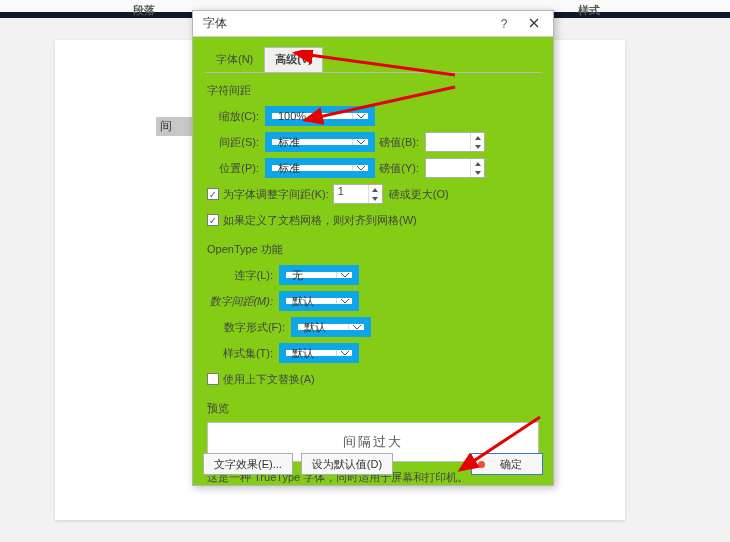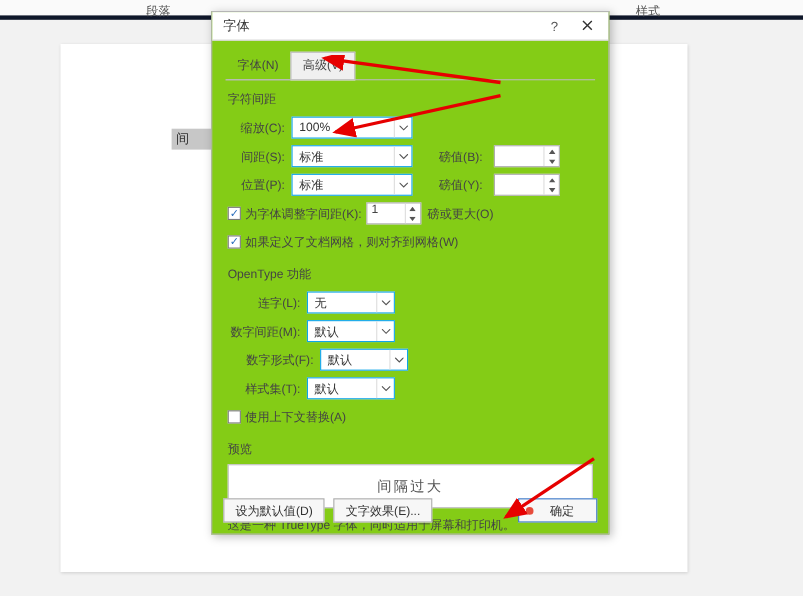--- a/index.html
+++ b/index.html
@@ -1,34 +1,34 @@
 <!DOCTYPE html>
 <html><head>
 <meta charset="utf-8">
 <style>
   * { box-sizing: border-box; font-family: "Microsoft YaHei", "SimSun", sans-serif; }
   body { margin: 0; background: #f2f2f2; width: 730px; height: 542px; overflow: hidden; position: relative; }
-  .bg-top { position:absolute; top:0; left:0; right:0; height:18px; background:#fafafa; border-bottom:4px solid #0f172a;}
+  .bg-top { position:absolute; top:0; left:0; right:0; height:18px; background:#fafafa; border-bottom:6px solid #0f172a;font-weight:bold;}
   .bg-label { font-size:11px; color:#555; position:absolute; top:3px;}
   .doc-page { position:absolute; top:40px; left:55px; width:570px; height:480px; background:#fff; box-shadow:0 1px 3px rgba(0,0,0,0.15);}
   .doc-sel { position:absolute; top:117px; left:156px; font-size:12px; color:#333; background:#c7c7c7; padding:1px 4px; letter-spacing:14px;}
   .dialog { position:absolute; top:10px; left:192px; width:362px; height:476px; background:#84cc16; border:1px solid #b5b5b5; box-shadow:2px 2px 8px rgba(0,0,0,0.25);}
   .titlebar { height:26px; background:#fff; border-bottom:1px solid #d0d0d0; display:flex; align-items:center; padding:0 4px 0 10px; font-size:12px; color:#333;}
   .titlebar .title { flex:1;}
   .tb-btn { width:30px; text-align:center; font-size:12px; color:#555; cursor:default;}
   .tabs { display:flex; margin:10px 0 0 12px; font-size:11px;}
   .tab { padding:4px 10px 5px; border:1px solid transparent; color:#444; border-bottom:1px solid #bbb; position:relative;}
-  .tab.active { background:#f0f0f0; border:1px solid #bbb; border-bottom:1px solid #f0f0f0;}
+  .tab.active { background:#f0f0f0; border:1px solid #bbb; border-bottom:1px solid #f0f0f0;font-weight:bold;}
   .tabline { height:1px; background:#bbb; margin:0 12px -1px 12px; position:relative; top:-1px;}
   .section { margin:10px 14px 0 14px; font-size:11px; color:#444;}
   .sec-title { margin:6px 0 6px 0;}
   .row { display:flex; align-items:center; height:24px; margin-bottom:2px;}
   .lbl { width:58px; text-align:right; padding-right:6px; white-space:nowrap;}
-  .lbl2 { width:50px; padding-right:6px; white-space:nowrap; margin-left:24px;}
-  .combo { display:flex; align-items:center; background:#fff; border:1px solid #0ea5e9; height:20px;}
+  .lbl2 { width:50px; text-align:right; padding-right:6px; white-space:nowrap; margin-left:0;}
+  .combo { display:flex; align-items:center; background:#fff; border:7px solid #0ea5e9; height:20px;}
   .combo .val { flex:1; padding:0 6px; font-size:11px; color:#333;}
   .combo .arrow { width:16px; height:100%; display:flex; align-items:center; justify-content:center; border-left:1px solid #ddd;}
   .combo .arrow svg{display:block;}
   .spin { display:flex; background:#fff; border:1px solid #aeaeae; height:20px; width:60px;}
   .spin .val { flex:1; padding:0 4px; font-size:11px;}
   .spin .btns { width:14px; display:flex; flex-direction:column; border-left:1px solid #ddd;}
   .spin .btns div{ flex:1; display:flex; align-items:center; justify-content:center;}
   .spin .btns svg{display:block;}
   .check { display:inline-flex; align-items:center; gap:4px;}
   .check .box { width:12px; height:12px; border:1px solid #7a7a7a; background:#fff; display:flex; align-items:center; justify-content:center; font-size:10px; color:#2a6dbb;}
@@ -180,21 +180,21 @@
       <div class="combo" style="width:80px;">
         <div class="val">无</div>
         <div class="arrow">
             <svg width="8" height="5">
               <path d="M0 0 L4 4 L8 0" fill="none" stroke="#555"></path>
             </svg>
           </div>
       </div>
     </div>
     <div class="row">
-      <div class="lbl" style="width:72px;">数字间距(M):</div>
+      <div class="lbl" style="width:72px;font-style:italic;">数字间距(M):</div>
       <div class="combo" style="width:80px;">
         <div class="val">默认</div>
         <div class="arrow">
             <svg width="8" height="5">
               <path d="M0 0 L4 4 L8 0" fill="none" stroke="#555"></path>
             </svg>
           </div>
       </div>
     </div>
     <div class="row">
@@ -230,24 +230,24 @@
   <div class="section">
     <div class="sec-title">预览</div>
     <div class="preview-box">
       <span>间隔过大</span>
     </div>
     <div class="desc">这是一种 TrueType 字体，同时适用于屏幕和打印机。</div>
   </div>
 
   <div class="dlg-buttons">
     <div class="btn">
+        <span>文字效果(E)...</span>
+      </div>
+    <div class="btn">
         <span>设为默认值(D)</span>
-      </div>
-    <div class="btn">
-        <span>文字效果(E)...</span>
       </div>
     <div class="spacer"></div>
     <div class="btn primary">
         <span>确定</span>
       </div>
   </div>
 </div>
 
 <svg class="arrow-ann" style="top:50px; left:290px;" width="170" height="30">
   <defs>

